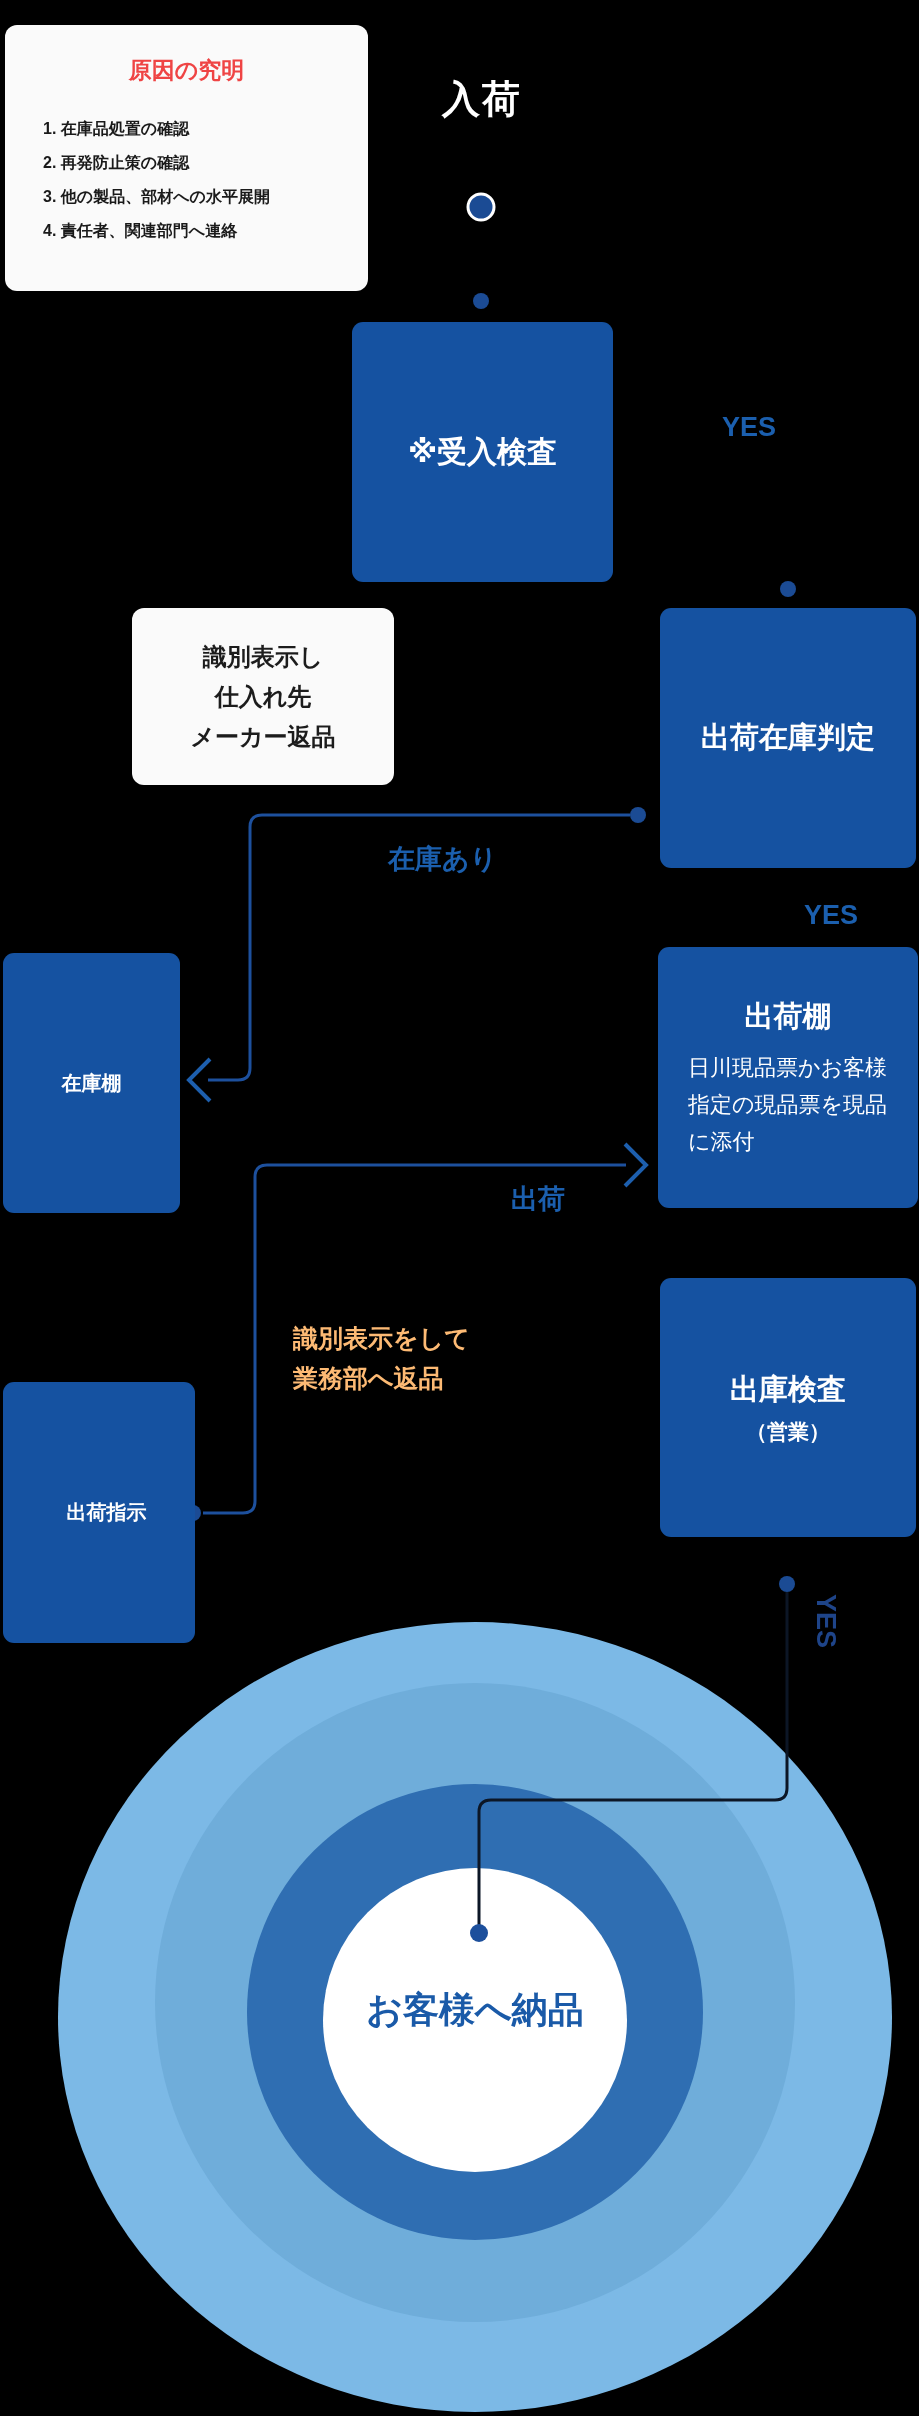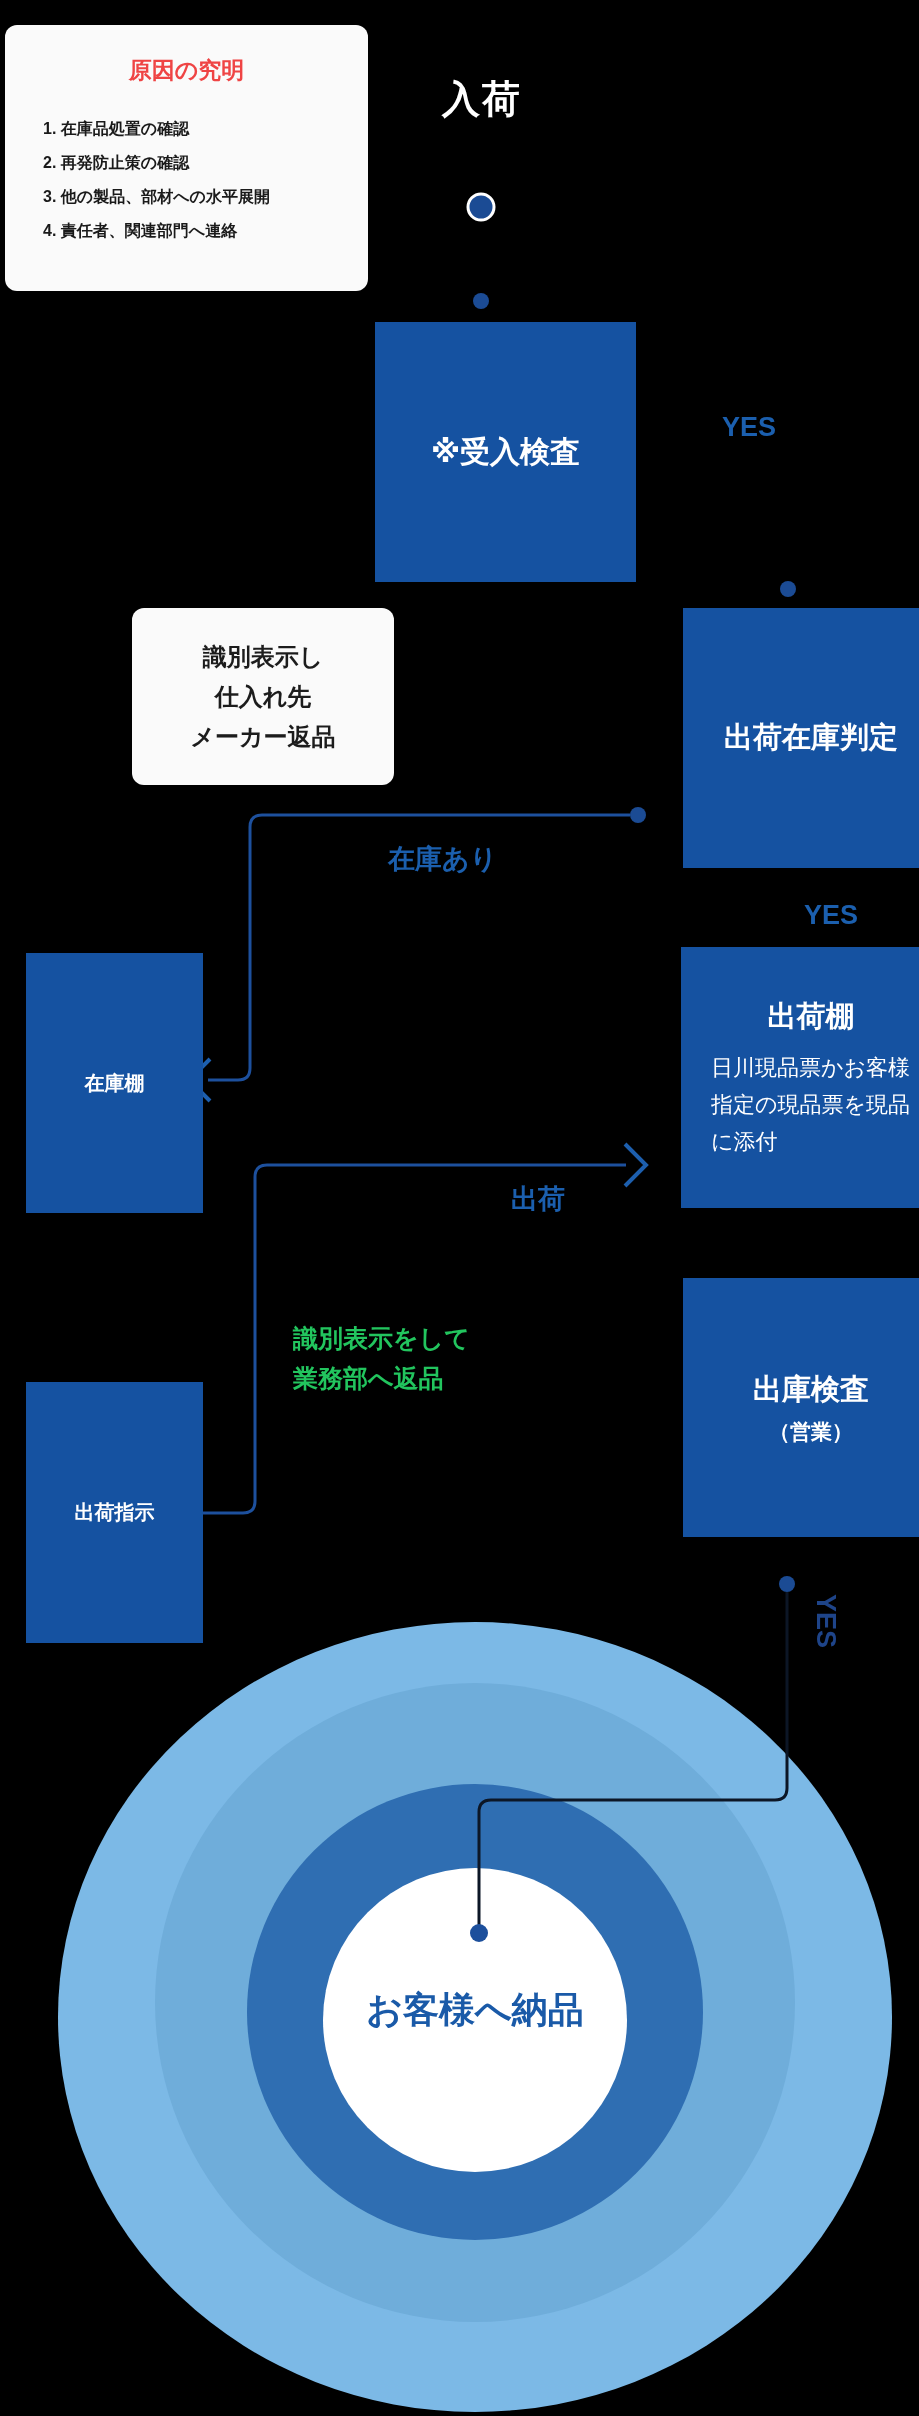--- a/index.html
+++ b/index.html
@@ -8,30 +8,30 @@
     font-family:"Liberation Sans","DejaVu Sans",sans-serif;
   }
   .abs{position:absolute;}
   
   .panel{background:#fafafa;border-radius:12px;}
   .cause-title{color:#ef4444;font-weight:800;font-size:23px;text-align:center;margin-top:30px;}
   .cause-list{margin:26px 0 0 38px;color:#1a1a1a;font-weight:600;font-size:16px;line-height:34px;}
   .henpin-lines{display:flex;align-items:center;justify-content:center;height:100%;
     color:#1c1c1c;font-weight:700;font-size:24px;line-height:40px;text-align:center;white-space:pre-line;}
   
-  .node{background:#1552a1;border-radius:0;color:#fff;margin-left:23px;}
+  .node{background:#1552a1;border-radius:11px;color:#fff;}
   .node-center{display:flex;align-items:center;justify-content:center;font-weight:700;font-size:30px;}
   .node-title{text-align:center;font-weight:700;font-size:29px;}
   .node-body{margin:12px 28px 0 30px;font-size:22px;line-height:37px;font-weight:500;text-align:left;}
   .node-sub{text-align:center;font-weight:700;font-size:21px;margin-top:8px;}
   .side-node{display:flex;align-items:center;justify-content:center;font-weight:700;font-size:20px;}
   
   .start-label{color:#fff;font-weight:700;font-size:38px;letter-spacing:2px;}
   .accent{color:#1b5fae;font-weight:800;font-size:27px;}
-  .note{color:#22c55e;font-weight:700;font-size:25px;line-height:40px;white-space:pre-line;}
+  .note{color:#fdba74;font-weight:700;font-size:25px;line-height:40px;white-space:pre-line;}
   .yes-rot{transform:rotate(90deg);transform-origin:top left;color:#1e4489;font-weight:800;font-size:27px;width:92px;height:34px;}
   
   .ring{position:absolute;border-radius:50%;}
   .delivery{color:#1a5aa8;font-weight:800;font-size:36px;text-align:center;}
   svg.connectors{position:absolute;left:0;top:0;z-index:5;}
   .above{z-index:6;}
   .below{z-index:2;}
 </style>
 </head>
 <body>
@@ -106,21 +106,21 @@
   <div class="abs accent above" style="left:511px;top:1181px;">出荷</div>
 
   <div class="abs note above" style="left:293px;top:1318px;">識別表示をして
 業務部へ返品</div>
 
   <div class="abs node above" style="left:660px;top:1278px;width:256px;height:259px;">
     <div class="node-title" style="margin-top:92px;">出庫検査</div>
     <div class="node-sub">（営業）</div>
   </div>
 
-  <div class="abs node side-node above" style="left:3px;top:1382px;width:177px;height:261px;">
+  <div class="abs node side-node above" style="left:3px;top:1382px;width:177px;height:261px;padding-left:15px;">
     <span>出荷指示</span>
   </div>
 
   <div class="abs yes-rot above" style="left:841px;top:1594px;">YES</div>
 
   <div class="abs delivery above" style="left:323px;top:1986px;width:304px;font-family:Liberation Mono, monospace;">お客様へ納品</div>
 
 </div>
 
 </body></html>

